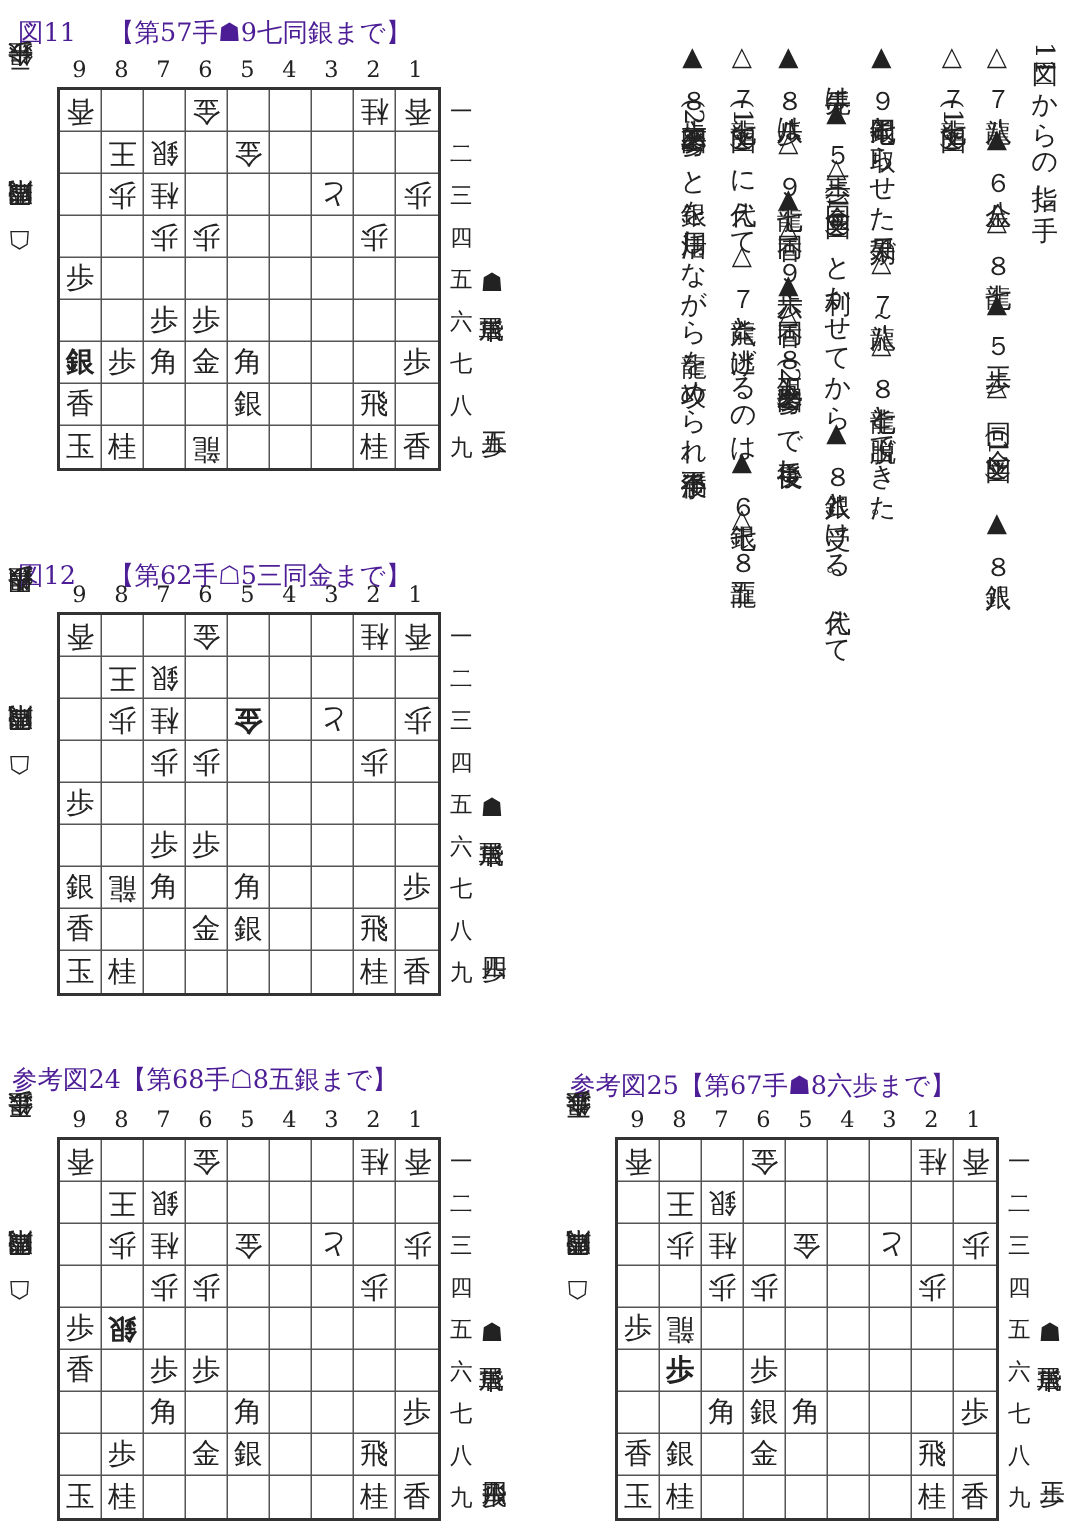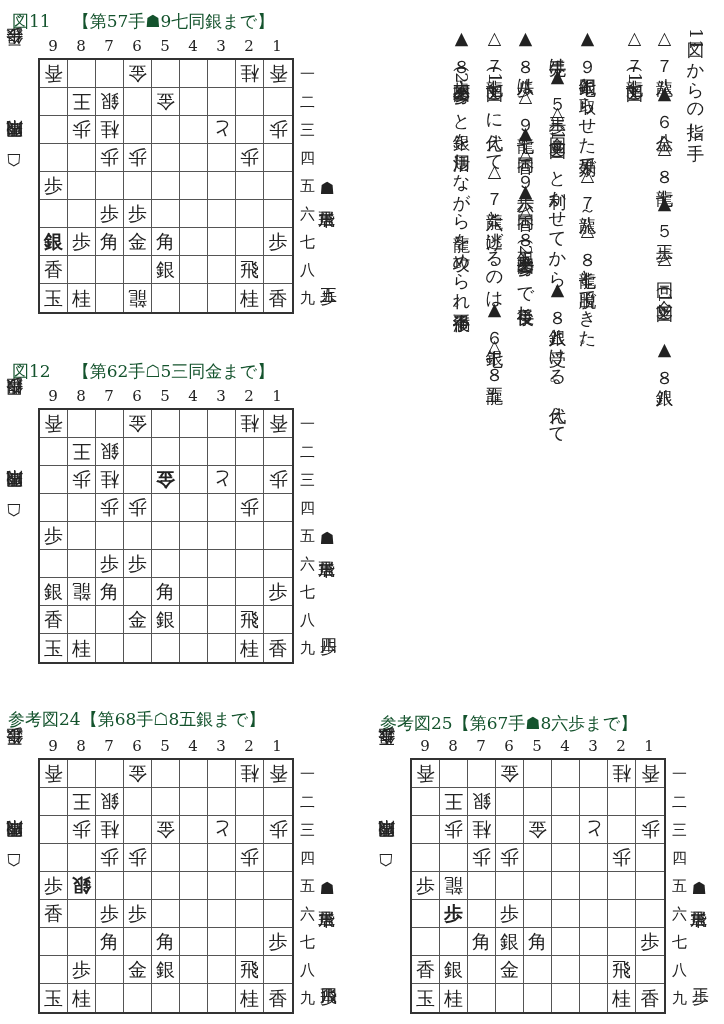--- a/index.html
+++ b/index.html
@@ -3,21 +3,21 @@
 <meta charset="utf-8">
 <style>
   * { box-sizing: border-box; margin: 0; padding: 0; }
   body {
     width: 724px; height: 1024px; background: #ffffff; color: #222;
     font-family: "DejaVu Serif", "Liberation Serif", serif;
     position: relative; overflow: hidden;
   }
   .diagram { position: absolute; }
   .diag-title {
-    position: absolute; font-size: 17px; white-space: nowrap; color: #14532d;
+    position: absolute; font-size: 17px; white-space: nowrap; color: #4c1d95;
   }
   .fig-label { font-size: 17px; }
   .col-nums { position: absolute; display: flex; font-size: 15px; }
   .col-nums span { width: 28px; text-align: center; }
   .board {
     position: absolute; border: 2px solid #333;
     display: grid; grid-template-columns: repeat(9, 28px); grid-template-rows: repeat(9, 28px);
   }
   .cell {
     border-right: 1px solid #555; border-bottom: 1px solid #555;
@@ -331,21 +331,21 @@
       <span>七</span>
       <span>八</span>
       <span>九</span>
     </div>
     <div class="sente-cap" style="left:318px;top:178px;">☗居飛車</div>
     <div class="sente-hand" style="left:320px;top:275px;">歩五</div>
     <div class="gote-hand" style="left:6px;top:58px;">金銀歩二</div>
     <div class="gote-cap" style="left:6px;top:150px;">☖四間飛車</div>
   </div>
 <div class="diagram" style="left:0;top:350px;">
-    <div class="diag-title" style="left:12px;top:10px;">
+    <div class="diag-title" style="left:12px;top:22px;">
       <span class="fig-label">図12</span><span style="margin-left:22px">【第62手☖5三同金まで】</span></div>
     <div class="col-nums" style="left:39px;top:37px;">
       <span>9</span>
       <span>8</span>
       <span>7</span>
       <span>6</span>
       <span>5</span>
       <span>4</span>
       <span>3</span>
       <span>2</span>

